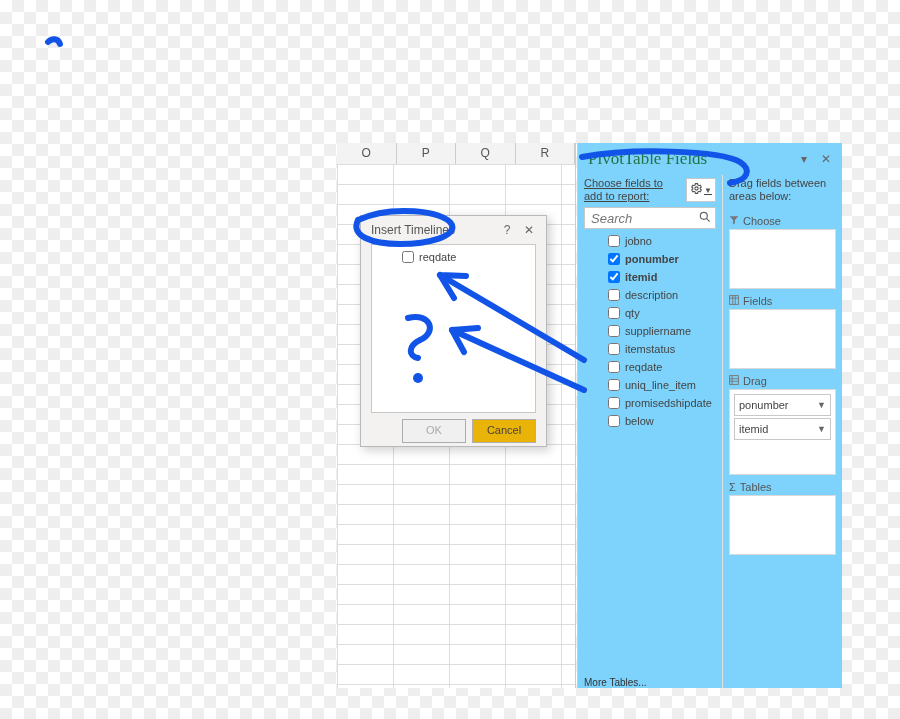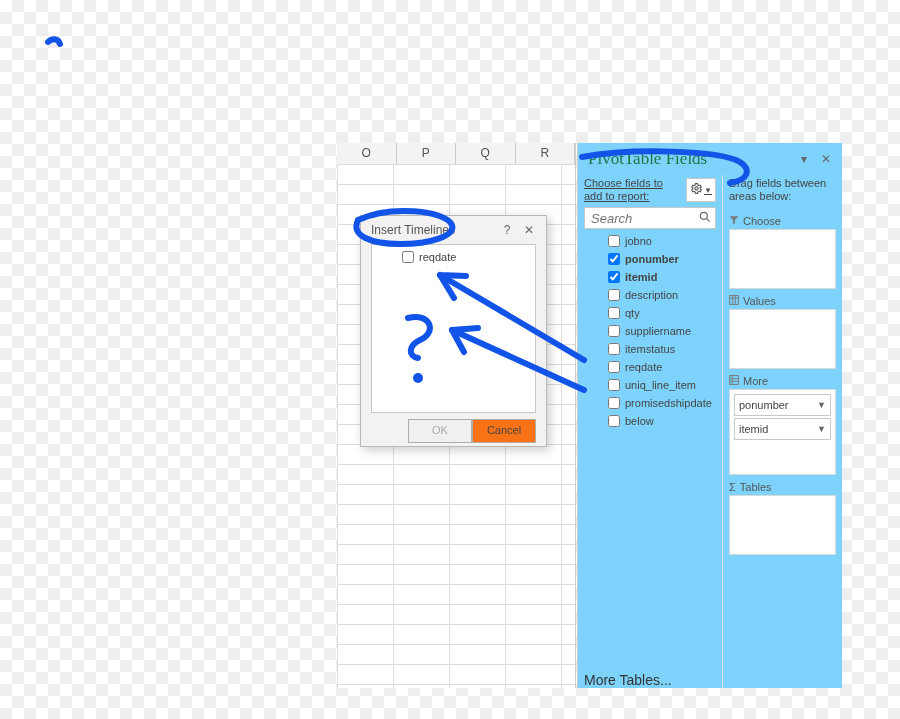--- a/index.html
+++ b/index.html
@@ -30,37 +30,37 @@
   .choose-txt{flex:1;font-size:11px;color:#444;line-height:1.2;}
   .gear-btn{width:28px;height:22px;border:1px solid #c8c8c8;background:#fff;display:flex;align-items:center;justify-content:center;gap:1px;}
   .search{position:relative;margin-bottom:6px;}
   .search input{width:100%;height:22px;box-sizing:border-box;border:1px solid #c8c8c8;padding:0 22px 0 6px;font-style:italic;color:#888;font-size:13px;}
   .search .mag{position:absolute;right:4px;top:3px;color:#666;}
   .field-list{flex:1;overflow:hidden;}
   .field-list-inner{}
   .fld{display:flex;align-items:flex-start;height:18px;gap:5px;font-size:11px;color:#444;padding-left:24px;}
   .fld input{width:12px;height:12px;margin:0;}
   .fld.checked span{font-weight:bold;}
-  .more-tables{margin-top:4px;font-size:14px;color:#333;}
+  .more-tables{margin-top:4px;font-size:10px;color:#333;}
   .right-col{flex:1;display:flex;flex-direction:column;padding:0 6px;}
   .drag-lbl{font-size:11px;color:#444;margin:2px 0 6px 0;line-height:1.2;}
   .drop-title{font-size:11px;color:#555;margin:6px 0 2px 0;display:flex;align-items:center;gap:4px;}
   .dropzone{background:#fff;border:1px solid #d9d9d9;min-height:54px;padding:2px;}
   .dropzone.tall{min-height:80px;}
   .chip{background:#fff;border:1px solid #c8c8c8;height:20px;margin:2px;display:flex;align-items:center;padding:0 4px;font-size:11px;justify-content:space-between;}
   .chip .dd{font-size:9px;color:#666;}
 
   .dlg{position:absolute;left:360px;top:215px;width:185px;height:230px;background:#f3f2f1;border:1px solid #b9b9b9;box-shadow:3px 3px 10px rgba(0,0,0,.2);}
   .dlg-title{height:28px;display:flex;align-items:center;padding:0 6px 0 10px;color:#555;font-size:12px;}
   .dlg-title .t{flex:1;}
   .dlg-title .q,.dlg-title .x{width:22px;text-align:center;color:#666;}
   .dlg-body{margin:0 10px;height:155px;background:#fff;border:1px solid #c8c8c8;padding:6px;}
   .dlg-body .fld{height:18px;}
-  .dlg-foot{display:flex;justify-content:flex-end;padding:6px 10px;}
-  .btn{width:62px;height:22px;border:1px solid #adadad;background:#f97316;font-size:11px;color:#444;text-align:center;line-height:20px;}
+  .dlg-foot{display:flex;justify-content:flex-end;gap:6px;padding:6px 10px;}
+  .btn{width:62px;height:22px;border:1px solid #adadad;background:#eab308;font-size:11px;color:#444;text-align:center;line-height:20px;}
   .btn.disabled{color:#aaa;background:#f0f0f0;}
 
   svg.annot{position:absolute;left:0;top:0;pointer-events:none;}
 </style>
 </head>
 <body>
 
 <div class="excel-frag">
   <div class="colhdr">
     <div>O</div>
@@ -161,32 +161,32 @@
       </div>
       <div class="dropzone"></div>
 
       <div class="drop-title">
         <span><svg width="10" height="10" viewBox="0 0 16 16" fill="none" stroke="#777" stroke-width="1.5">
               <rect x="1" y="1" width="14" height="14"></rect>
               <line x1="1" y1="5" x2="15" y2="5"></line>
               <line x1="6" y1="1" x2="6" y2="15"></line>
               <line x1="10" y1="1" x2="10" y2="15"></line>
             </svg></span>
-        <span>Values</span>
+        <span>Fields</span>
       </div>
       <div class="dropzone"></div>
 
       <div class="drop-title">
         <span><svg width="10" height="10" viewBox="0 0 16 16" fill="none" stroke="#777" stroke-width="1.5">
               <rect x="1" y="1" width="14" height="14"></rect>
               <line x1="5" y1="1" x2="5" y2="15"></line>
               <line x1="1" y1="6" x2="15" y2="6"></line>
               <line x1="1" y1="10" x2="15" y2="10"></line>
             </svg></span>
-        <span>More</span>
+        <span>Drag</span>
       </div>
       <div class="dropzone tall" id="rows-zone">
           <div class="chip">
             <span>ponumber</span>
             <span class="dd">▼</span>
           </div>
           <div class="chip">
             <span>itemid</span>
             <span class="dd">▼</span>
           </div>

